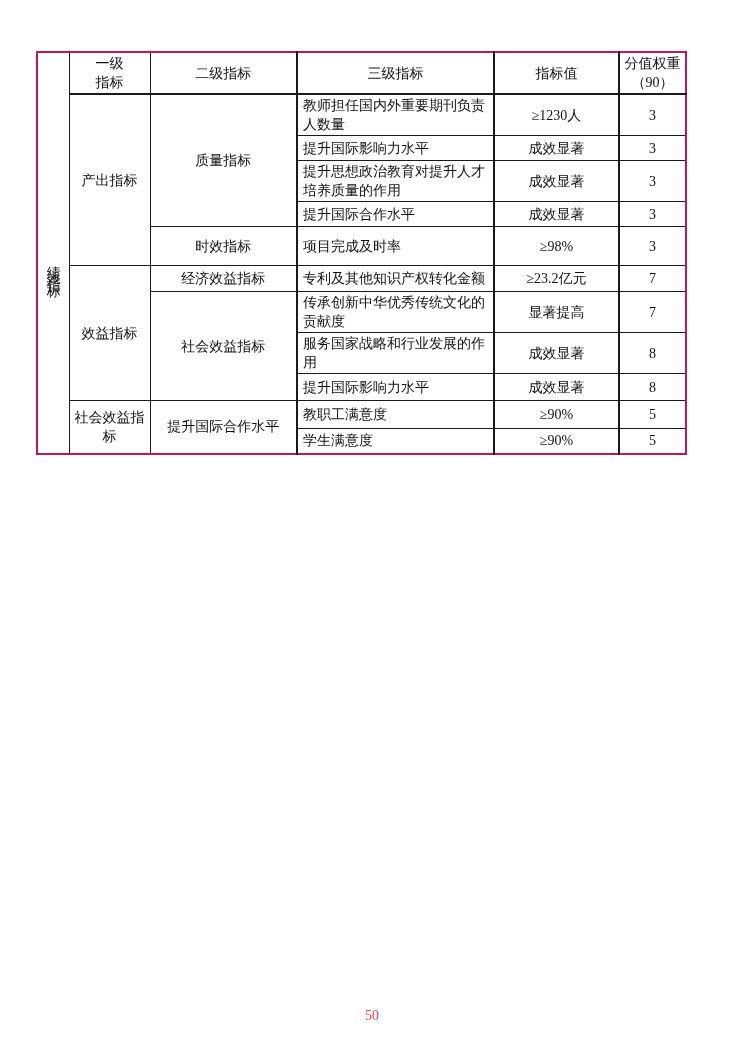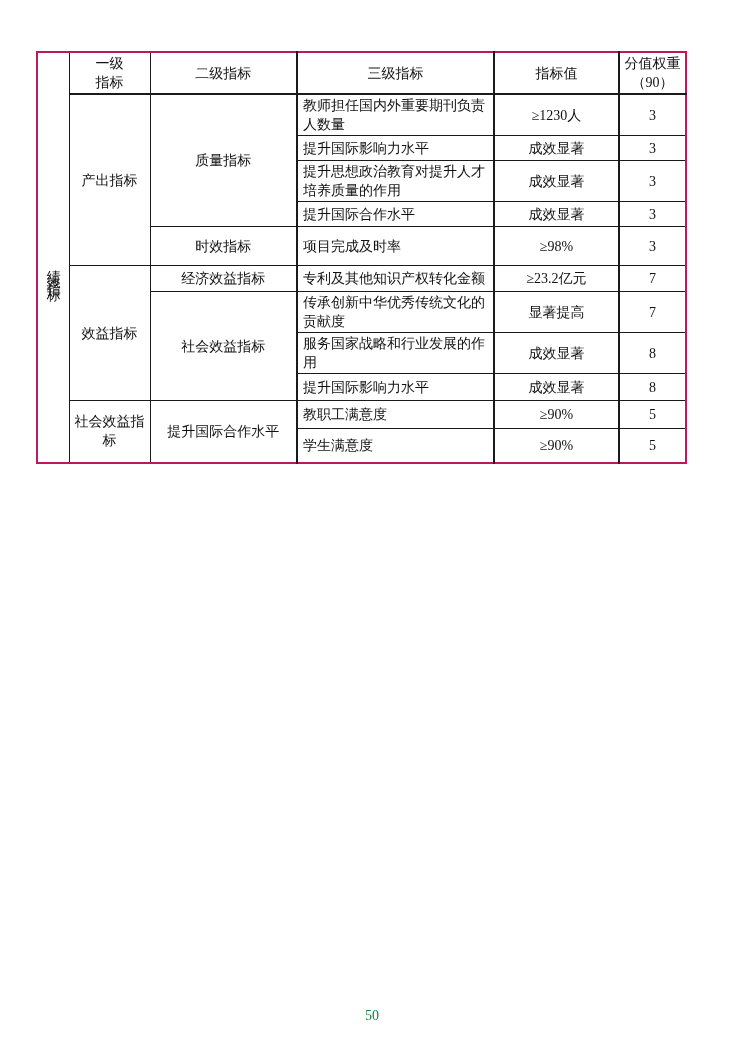--- a/index.html
+++ b/index.html
@@ -55,21 +55,21 @@
     line-height: 26px;
   }
   .page-number {
     position: absolute;
     top: 1006px;
     left: 0;
     width: 100%;
     text-align: center;
     font-size: 14px;
     line-height: 19px;
-    color: #15803d;
+    color: #ef4444;
   }
 </style>
 </head>
 <body>
 
 <div class="page">
 
   <table class="indicator-table">
     <colgroup>
       <col style="width:32px">
@@ -159,21 +159,21 @@
     </tr>
 
     <tr style="height:28px">
       <td rowspan="2">社会效益指标</td>
       <td rowspan="2">提升国际合作水平</td>
       <td class="l3cell thick-left">教职工满意度</td>
       <td class="thick-left">≥90%</td>
       <td class="thick-left">5</td>
     </tr>
 
-    <tr style="height:34px">
+    <tr style="height:25px">
       <td class="l3cell thick-left">学生满意度</td>
       <td class="thick-left">≥90%</td>
       <td class="thick-left">5</td>
     </tr>
   </tbody>
     </table>
 
   <div class="page-number">50</div>
 
 </div>

